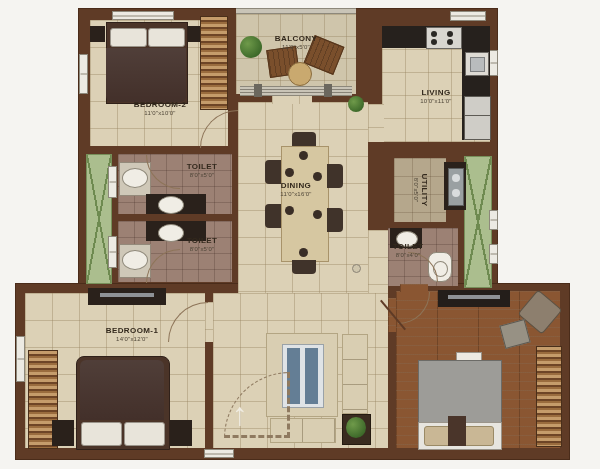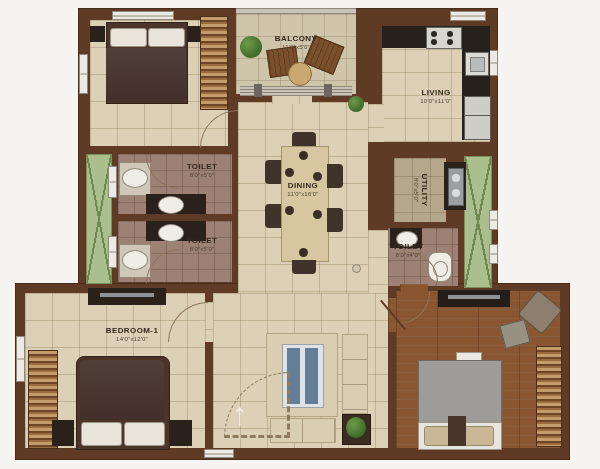--- a/index.html
+++ b/index.html
@@ -195,37 +195,41 @@
   <div class="abs" style="left:456px;top:352px;width:24px;height:12px;background:#ece9e2;border:1px solid #9a948a"></div>
   <div class="abs" style="left:418px;top:360px;width:82px;height:88px;background:#9d9c98;border:1px solid #6c6b67"></div>
   <div class="abs" style="left:418px;top:422px;width:82px;height:26px;background:#e7e5df;border:1px solid #9a948a"></div>
   <div class="abs" style="left:424px;top:426px;width:30px;height:18px;background:#c9b795;border:1px solid #9a8a66;border-radius:3px"></div>
   <div class="abs" style="left:462px;top:426px;width:30px;height:18px;background:#c9b795;border:1px solid #9a8a66;border-radius:3px"></div>
   <div class="abs" style="left:448px;top:416px;width:18px;height:30px;background:#4a352a"></div>
   <div class="stripes" style="left:536px;top:346px;width:26px;height:101px"></div>
   <div class="arc br" style="left:398px;top:292px;width:32px;height:32px"></div>
   <div class="leaf" style="left:392px;top:296px;width:2px;height:38px;transform:rotate(-40deg)"></div>
 
+  <div class="label" style="left:110px;top:100px;width:100px">
+    <span class="rname">BEDROOM-2</span>
+    <span class="rdims">11'0"x10'0"</span>
+  </div>
   <div class="label" style="left:246px;top:34px;width:100px">
     <span class="rname">BALCONY</span>
     <span class="rdims">11'0"x5'0"</span>
   </div>
   <div class="label" style="left:388px;top:88px;width:96px">
     <span class="rname">LIVING</span>
     <span class="rdims">10'0"x11'0"</span>
   </div>
   <div class="label" style="left:174px;top:162px;width:56px">
     <span class="rname">TOILET</span>
     <span class="rdims">8'0"x5'0"</span>
   </div>
   <div class="label" style="left:174px;top:236px;width:56px">
     <span class="rname">TOILET</span>
     <span class="rdims">8'0"x5'0"</span>
   </div>
-  <div class="label" style="left:273px;top:181px;width:60px">
+  <div class="label" style="left:266px;top:181px;width:60px">
     <span class="rname">DINING</span>
     <span class="rdims">11'0"x16'0"</span>
   </div>
   <div class="label rot" style="left:390px;top:160px;width:60px;height:60px">
     <span class="rname">UTILITY</span>
     <span class="rdims">8'0"x5'0"</span>
   </div>
   <div class="label" style="left:382px;top:242px;width:52px">
     <span class="rname">TOILET</span>
     <span class="rdims">8'0"x4'0"</span>

